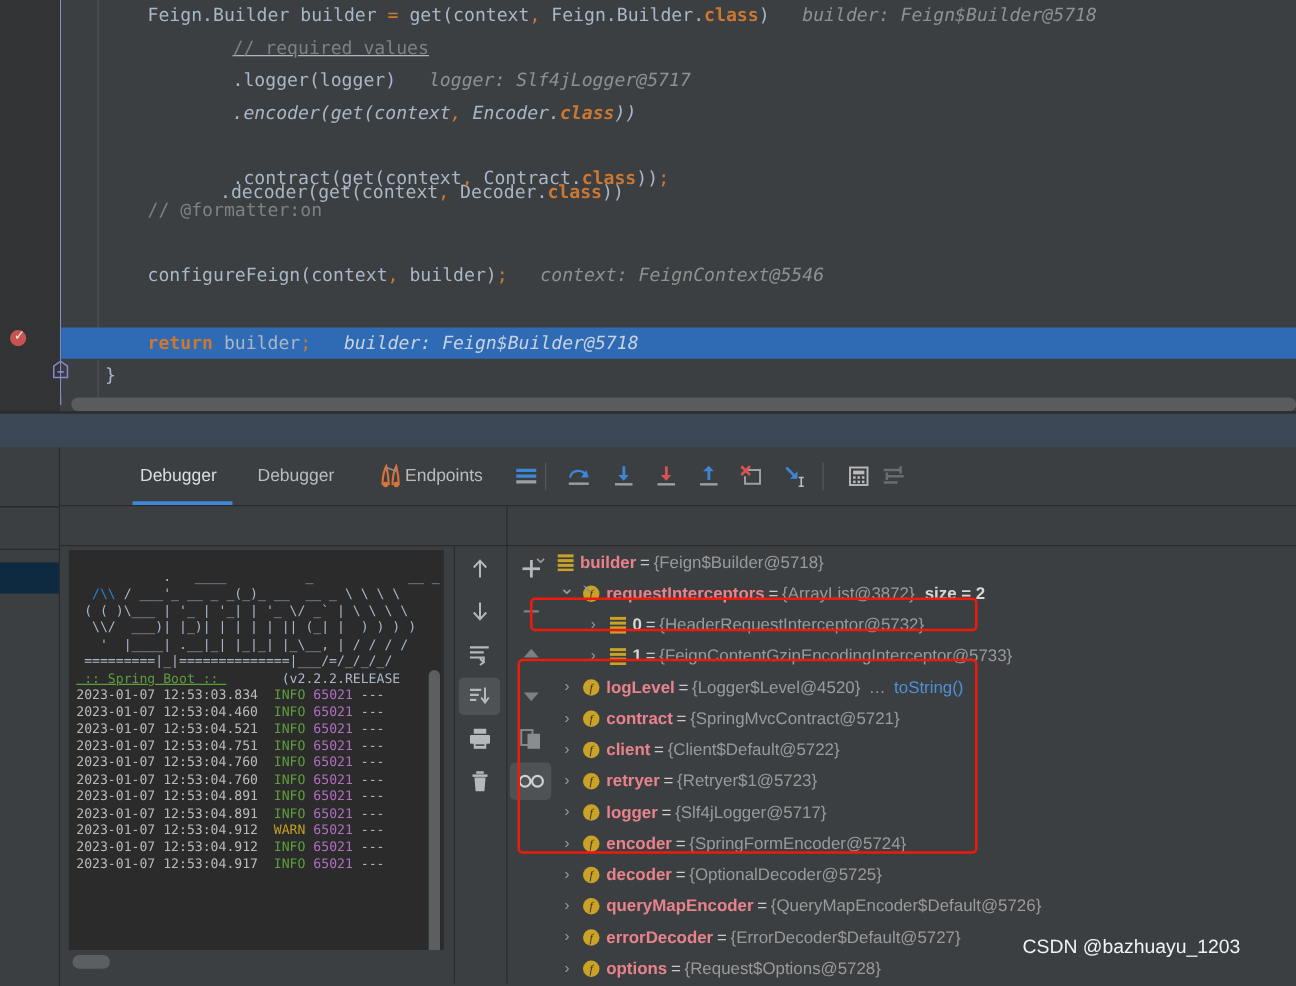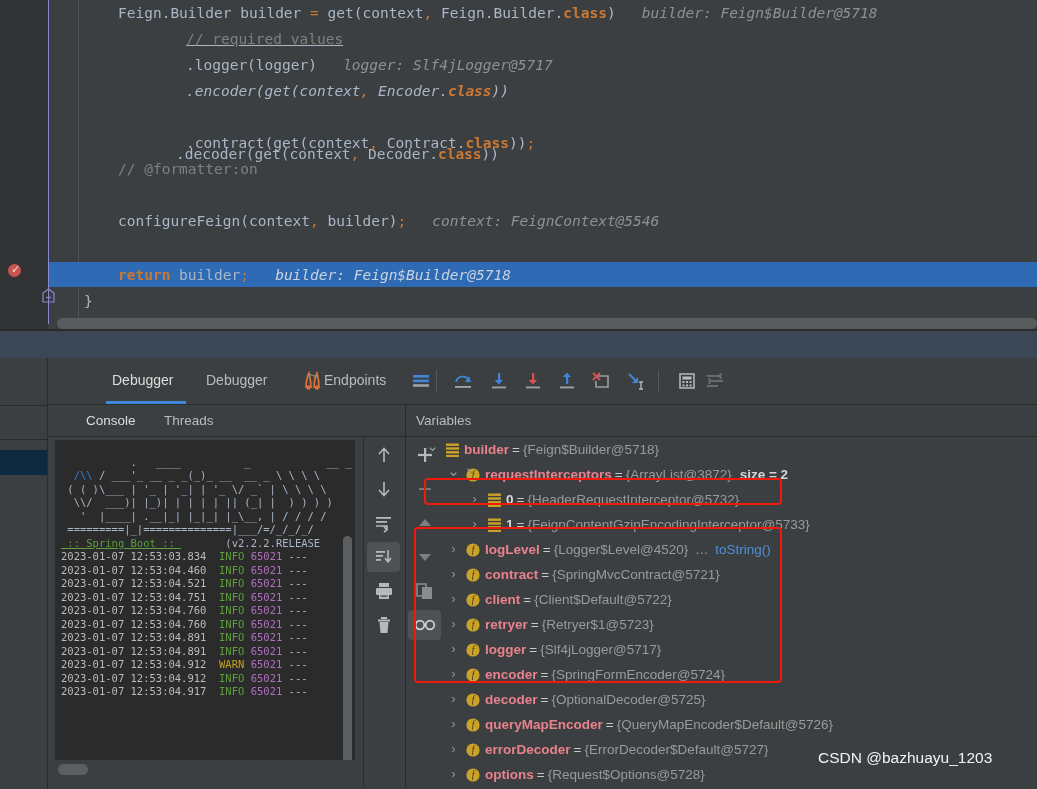--- a/index.html
+++ b/index.html
@@ -261,27 +261,20 @@
           <rect x="5" y="8" width="13" height="2" fill="#6a6d6f"></rect>
           <rect x="2" y="13" width="11" height="2" fill="#6a6d6f"></rect>
           <rect x="14.5" y="1" width="2" height="6" fill="#6a6d6f"></rect>
           <rect x="3.5" y="6" width="2" height="6" fill="#6a6d6f"></rect>
         </svg>
       </div>
 
       <div class="toolbar-underline"></div>
     </div>
 
-    <div class="sub-tabs">
-      <div class="console-icon">❯</div>
-      <div class="sub-tab sel" style="left:38px;">Console</div>
-      <div class="sub-tab" style="left:116px;">Threads</div>
-      <div class="sub-tab" style="left:368px;">Variables</div>
-      <div class="sub-underline" style="left:7px;width:180px;"></div>
-    </div>
     <div class="sub-div-h"></div>
     <div class="sub-div-v"></div>
     <div class="sub-div-v2"></div>
 
     <div class="console">
       <div class="console-text">
         <span>   .   ____          _            __ _ _
 </span><span class="banner-blue">  /\\</span><span> / ___'_ __ _ _(_)_ __  __ _ \ \ \ \
  ( ( )\___ | '_ | '_| | '_ \/ _` | \ \ \ \
   \\/  ___)| |_)| | | | | || (_| |  ) ) ) )

